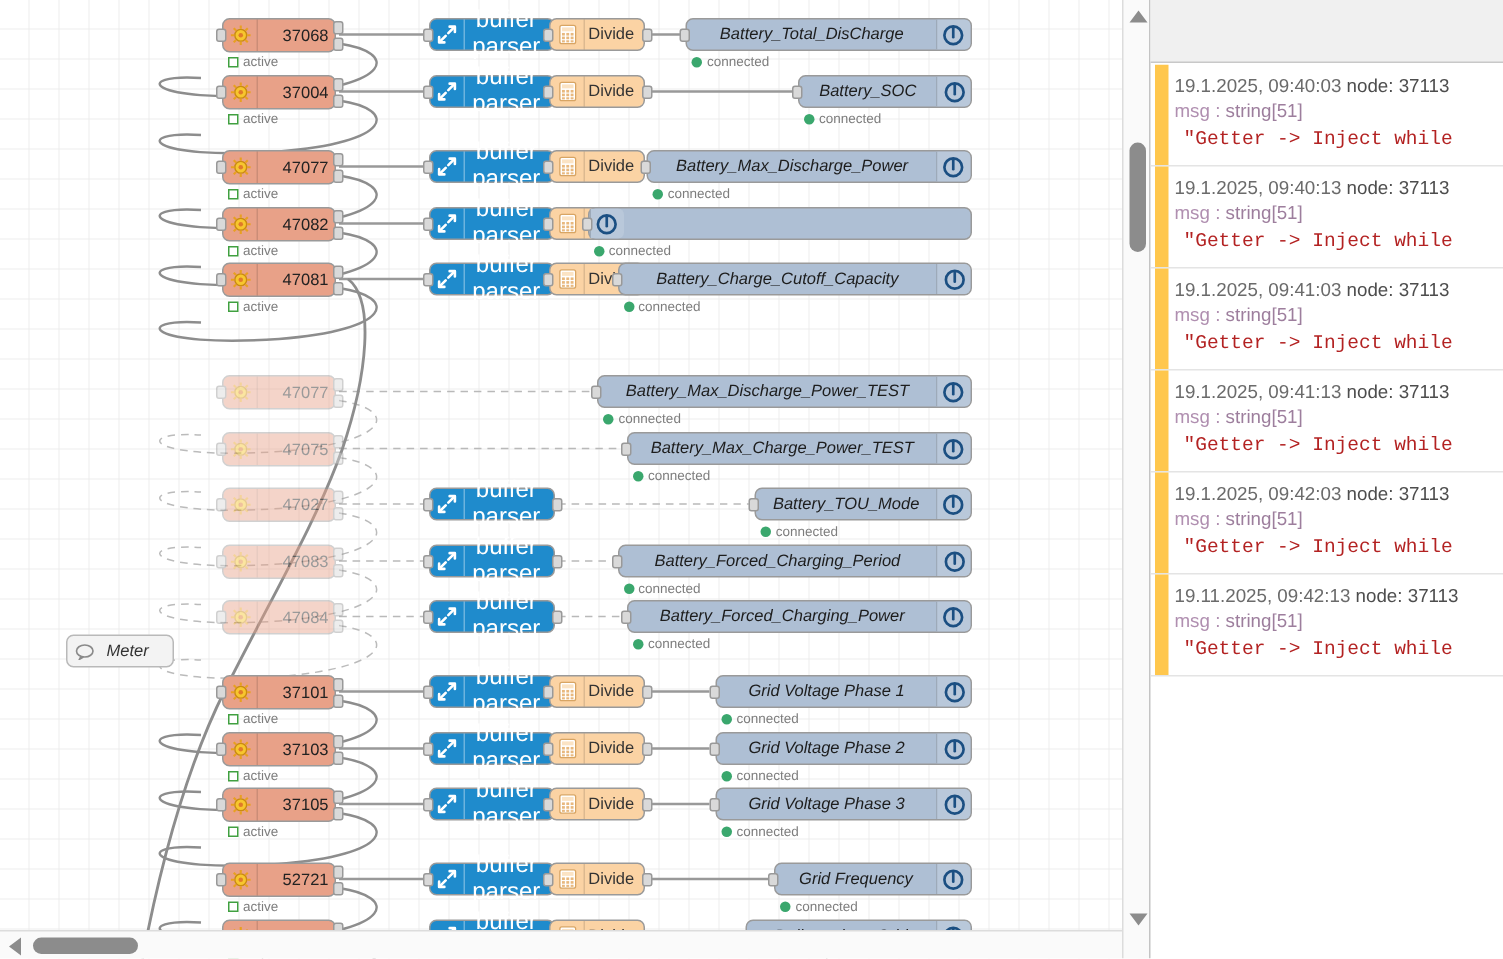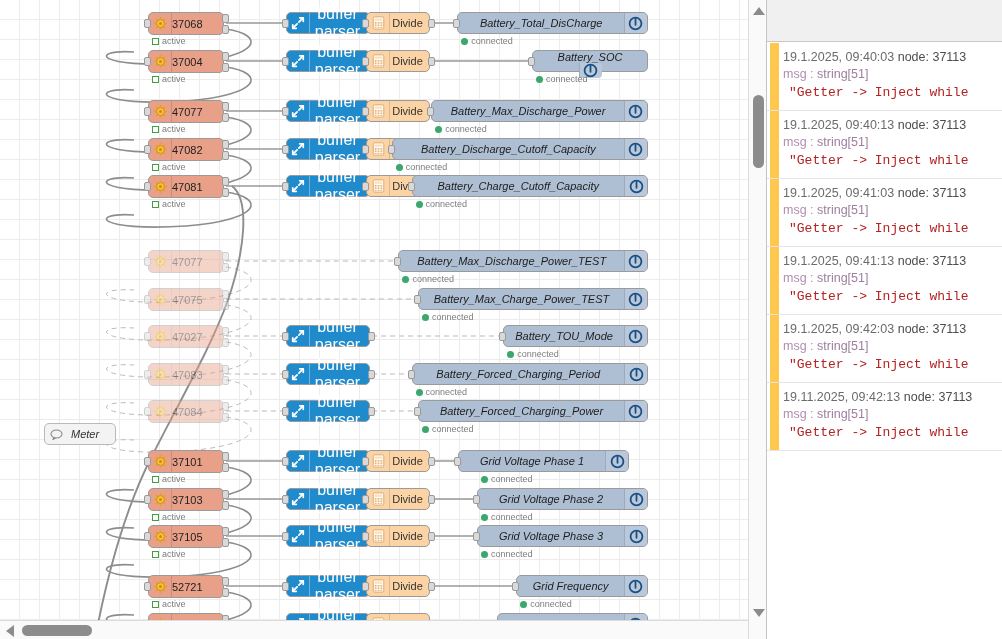--- a/index.html
+++ b/index.html
@@ -25,21 +25,21 @@
 
   .node{position:absolute;box-sizing:border-box;border-radius:5px;
         border:1px solid #9a9a9a;display:flex;align-items:center;
         font-size:11px;color:#333;}
   .node.dim{opacity:.45;}
 
   
   .n-mod{background:#e8a188;height:23px;}
   .n-mod .ico{width:22px;height:100%;display:flex;align-items:center;justify-content:center;
       border-right:1px solid rgba(0,0,0,.12);}
-  .n-mod .lbl{flex:1;text-align:left;font-size:11px;color:#222;padding-right:20px;}
+  .n-mod .lbl{flex:1;text-align:right;font-size:11px;color:#222;padding-right:4px;}
 
   
   .n-buf{background:#1f8bcc;height:22px;color:#fff;}
   .n-buf .ico{width:22px;height:100%;display:flex;align-items:center;justify-content:center;
       border-right:1px solid rgba(255,255,255,.35);}
   .n-buf .lbl{flex:1;text-align:center;font-size:16px;color:#fff;padding-right:4px;}
 
   
   .n-div{background:#fbd3a4;height:22px;}
   .n-div .ico{width:22px;height:100%;display:flex;align-items:center;justify-content:center;
@@ -289,21 +289,21 @@
       <rect x="2.6" y="12.4" width="2.2" height="1.6"></rect>
                 <rect x="5.9" y="12.4" width="2.2" height="1.6"></rect>
                 <rect x="9.2" y="12.4" width="2.2" height="1.6"></rect>
     </g>
             </svg>
           </span>
           <span class="lbl">Divide</span>
           <div class="port" style="top: 6px; left: -5px;"></div>
           <div class="port" style="top: 6px; left: 61px;"></div>
         </div>
-        <div class="node n-out" style="left: 532px; top: 50px; width: 116px; flex-direction: column;">
+        <div class="node n-out" style="left: 532px; top: 50px; width: 116px;">
           <span class="lbl">Battery_SOC</span>
           <span class="btn">
             <svg width="15" height="15" viewBox="0 0 16 16">
     <circle cx="8" cy="8" r="6.3" fill="none" stroke="#1b4f82" stroke-width="1.9"></circle>
     <line x1="8" y1="3" x2="8" y2="9.4" stroke="#1b4f82" stroke-width="1.9" stroke-linecap="round"></line>
   </svg>
           </span>
           <div class="port" style="top: 6px; left: -5px;"></div>
         </div>
         <div class="status" style="left: 536px; top: 74px;">
@@ -440,21 +440,20 @@
                 <rect x="5.9" y="12.4" width="2.2" height="1.6"></rect>
                 <rect x="9.2" y="12.4" width="2.2" height="1.6"></rect>
     </g>
             </svg>
           </span>
           <span class="lbl">Divide</span>
           <div class="port" style="top: 6px; left: -5px;"></div>
           <div class="port" style="top: 6px; left: 61px;"></div>
         </div>
         <div class="node n-out" style="left: 391.85px; top: 138px; width: 256.15px;">
-          <span class="lbl">Battery_Discharge_Cutoff_Capacity</span>
           <span class="btn">
             <svg width="15" height="15" viewBox="0 0 16 16">
     <circle cx="8" cy="8" r="6.3" fill="none" stroke="#1b4f82" stroke-width="1.9"></circle>
     <line x1="8" y1="3" x2="8" y2="9.4" stroke="#1b4f82" stroke-width="1.9" stroke-linecap="round"></line>
   </svg>
           </span>
           <div class="port" style="top: 6px; left: -5px;"></div>
         </div>
         <div class="status" style="left: 395.85px; top: 162px;">
           <span class="dot"></span>
@@ -808,21 +807,21 @@
       <rect x="2.6" y="12.4" width="2.2" height="1.6"></rect>
                 <rect x="5.9" y="12.4" width="2.2" height="1.6"></rect>
                 <rect x="9.2" y="12.4" width="2.2" height="1.6"></rect>
     </g>
             </svg>
           </span>
           <span class="lbl">Divide</span>
           <div class="port" style="top: 6px; left: -5px;"></div>
           <div class="port" style="top: 6px; left: 61px;"></div>
         </div>
-        <div class="node n-out" style="left: 458px; top: 450px; width: 171px;">
+        <div class="node n-out" style="left: 477px; top: 450px; width: 171px;">
           <span class="lbl">Grid Voltage Phase 1</span>
           <span class="btn">
             <svg width="15" height="15" viewBox="0 0 16 16">
     <circle cx="8" cy="8" r="6.3" fill="none" stroke="#1b4f82" stroke-width="1.9"></circle>
     <line x1="8" y1="3" x2="8" y2="9.4" stroke="#1b4f82" stroke-width="1.9" stroke-linecap="round"></line>
   </svg>
           </span>
           <div class="port" style="top: 6px; left: -5px;"></div>
         </div>
         <div class="status" style="left: 481px; top: 474px;">

